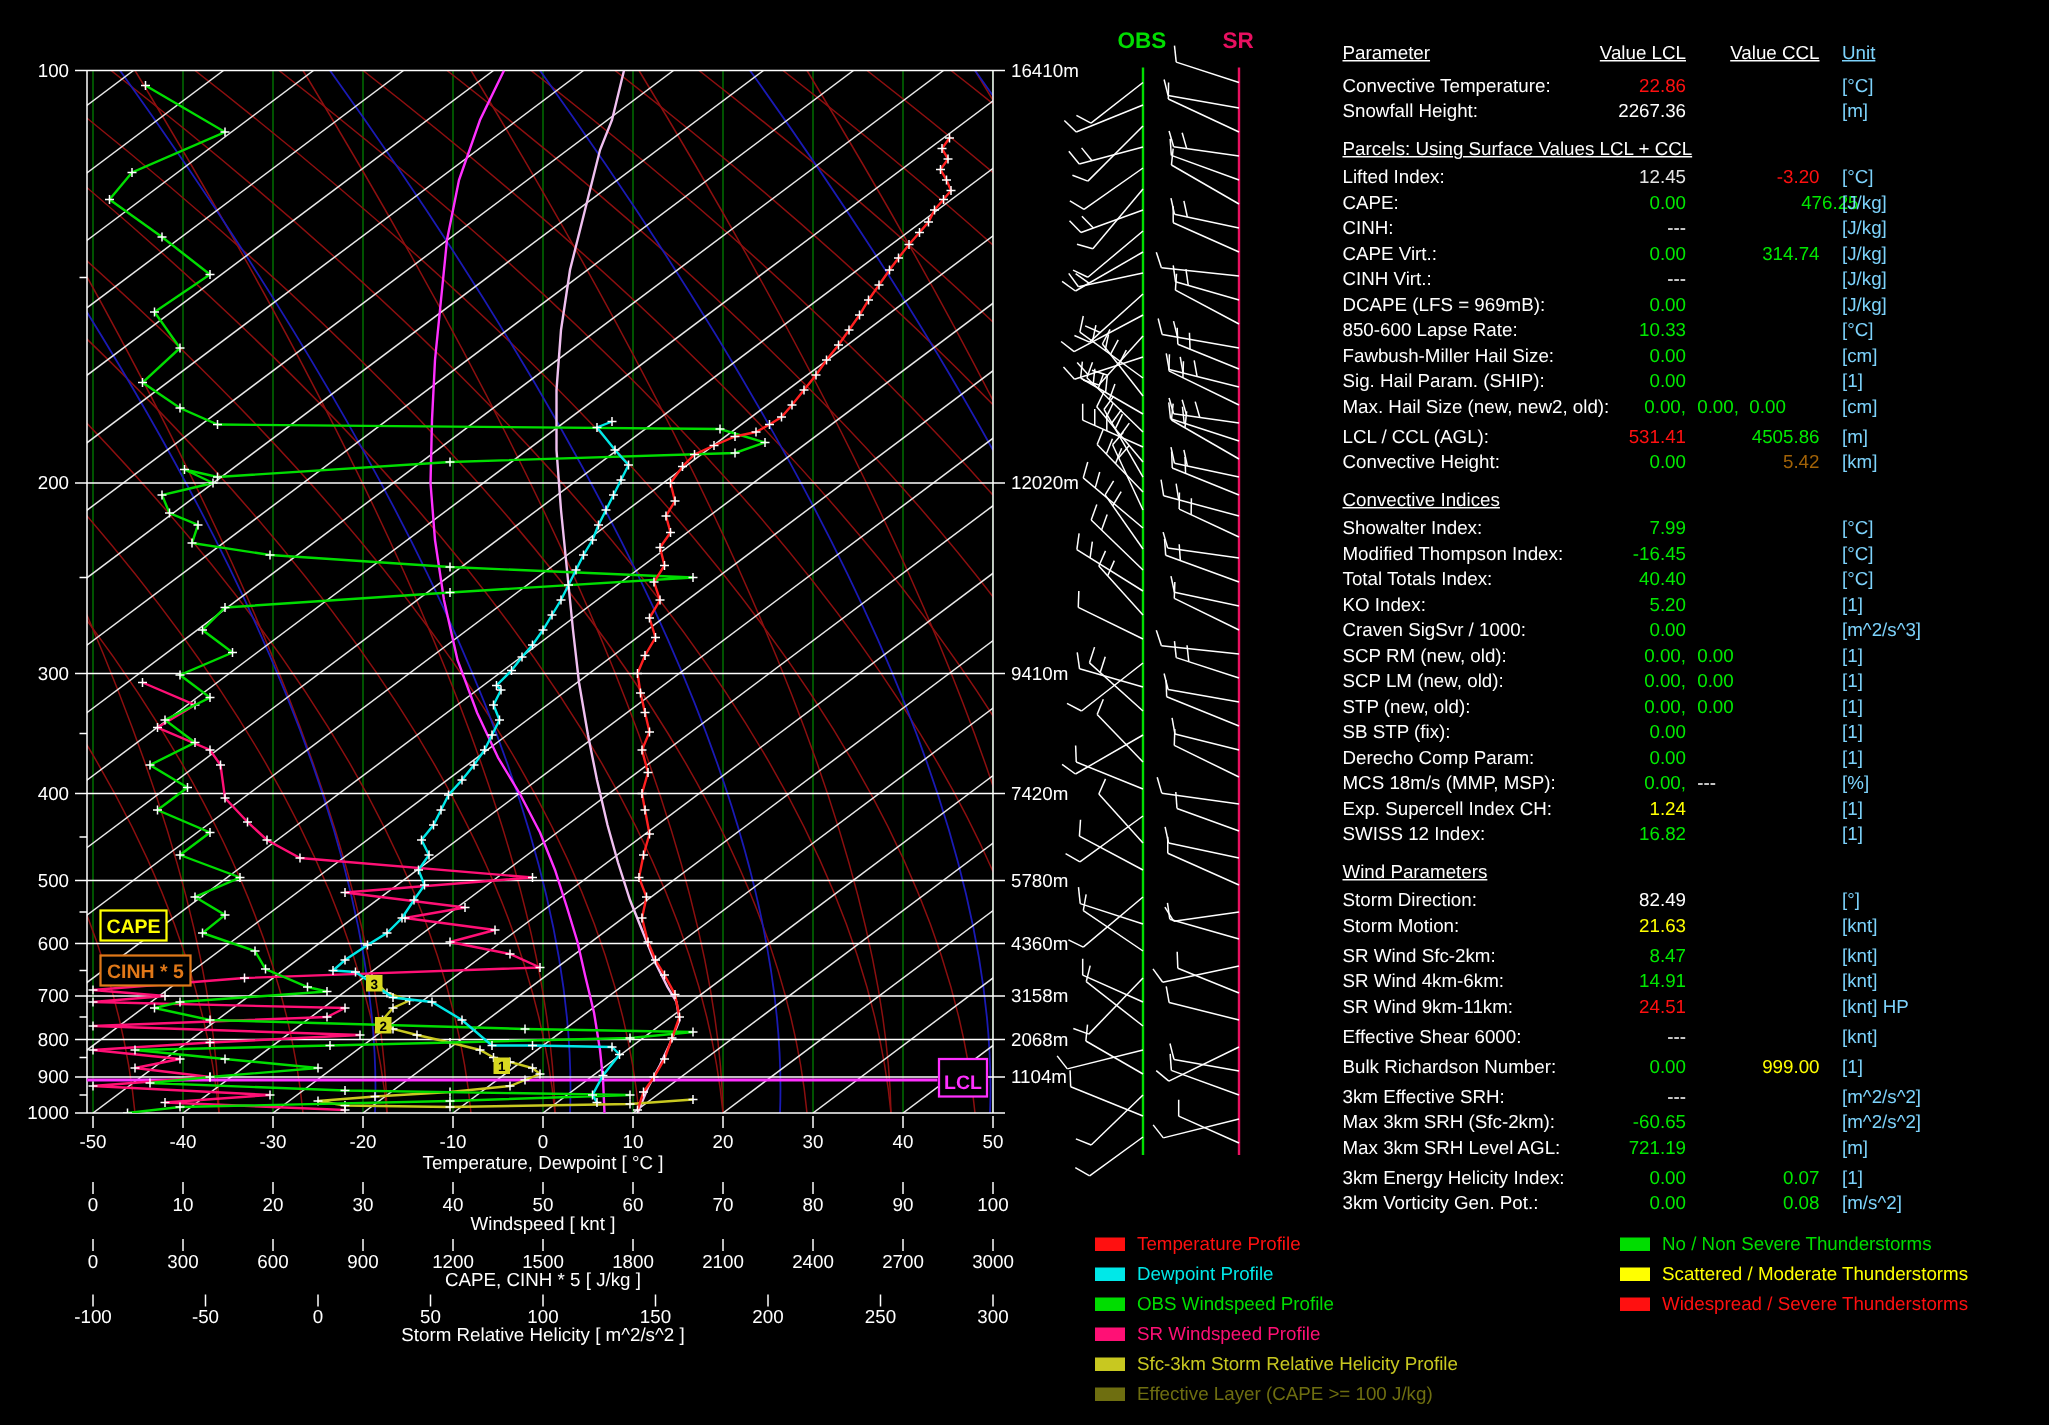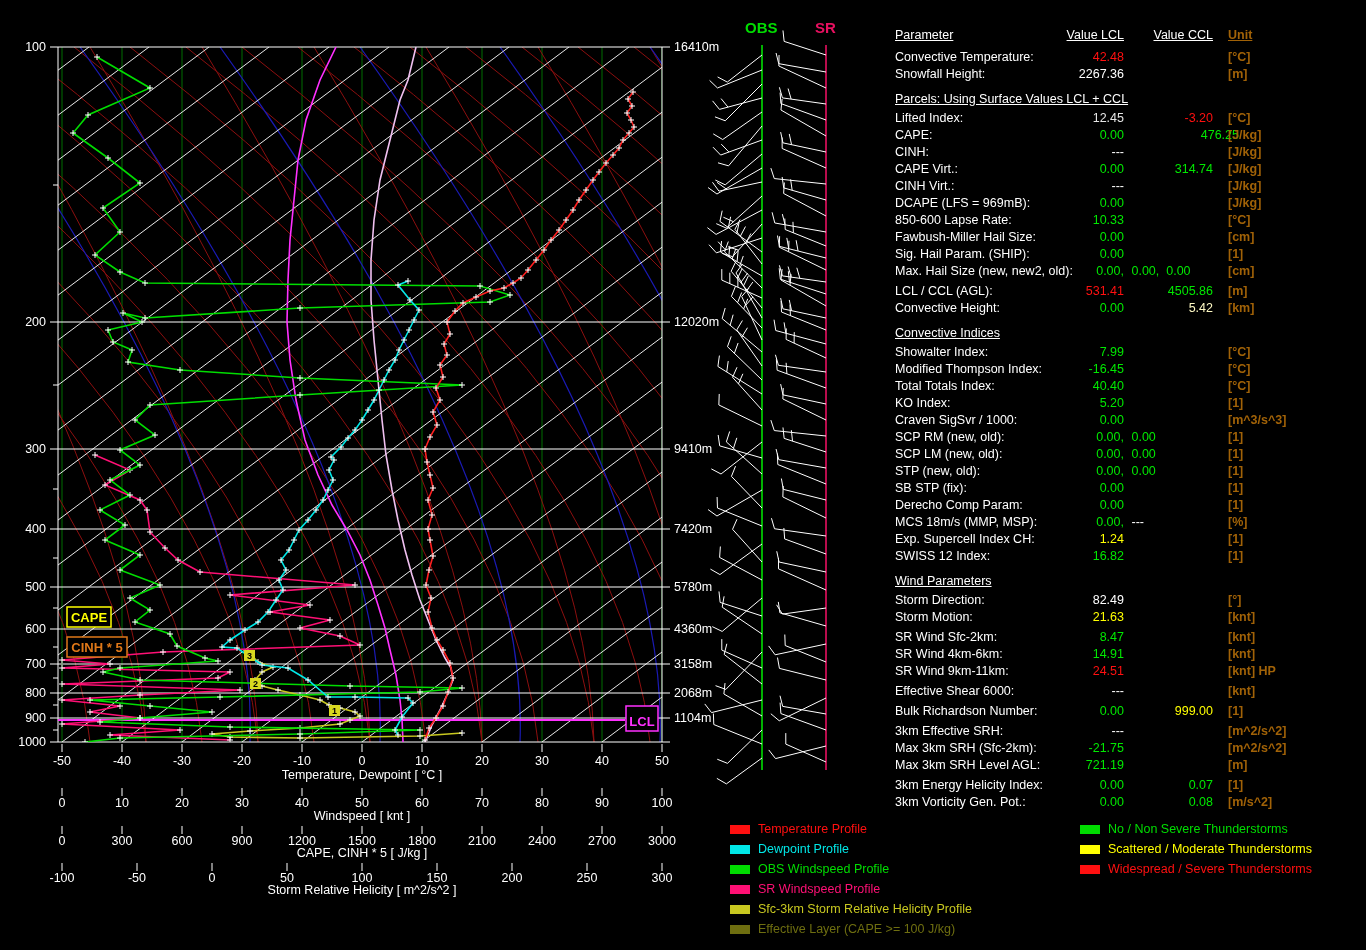--- a/index.html
+++ b/index.html
@@ -10,21 +10,21 @@
   #obs-label{left:745px;color:#00dd00;}
   #sr-label{left:815px;color:#e81060;}
   #param-table{position:absolute;left:0;top:0;width:1172px;height:820px;}
   .trow{position:absolute;font-size:12.5px;white-space:pre;}
   .tlabel{position:absolute;left:895px;color:#fff;}
   .tsec{position:absolute;left:895px;color:#fff;text-decoration:underline;}
   .thdr{color:#fff;text-decoration:underline;}
   .v1{position:absolute;left:994px;width:130px;text-align:right;}
   .v1b{position:absolute;left:1128px;text-align:left;}
   .v2{position:absolute;left:1100px;width:113px;text-align:right;}
-  .unit{position:absolute;left:1228px;color:#a16207;font-weight:bold;}
+  .unit{position:absolute;left:1228px;color:#7dd3fc;}
   .legend-item{position:absolute;font-size:12.5px;white-space:pre;}
   .swatch{position:absolute;width:20px;height:9px;top:3px;}
   .legend-text{position:absolute;left:28px;top:0;}
 </style>
 </head>
 <body>
 
 <div class="screen">
   <svg id="chart" width="1366" height="950" style="position:absolute;left:0;top:0;">
       <defs>
@@ -1022,59 +1022,59 @@
         <line x1="826" y1="746" x2="775.5446222336482" y2="758.5799385711828" stroke="#ffffff" stroke-width="1"></line>
         <line x1="775.5446222336482" y1="758.5799385711828" x2="768.7557390249564" y2="749.9248207338138" stroke="#ffffff" stroke-width="1"></line>
         <line x1="826" y1="762" x2="785.8039998637256" y2="744.1035877046648" stroke="#ffffff" stroke-width="1"></line>
         <line x1="785.8039998637256" y1="744.1035877046648" x2="785.7829095071684" y2="733.103607923008" stroke="#ffffff" stroke-width="1"></line>
       </g>
     </svg>
   <div id="obs-label" class="col-label">OBS</div>
   <div id="sr-label" class="col-label">SR</div>
   <div id="param-table">
       <div class="trow" style="top: 28px;"><span class="tlabel thdr">Parameter</span><span class="v1 thdr">Value LCL</span><span class="v2 thdr">Value CCL</span><span class="unit thdr">Unit</span></div>
-      <div class="trow" style="top: 50px;"><span class="tlabel">Convective Temperature:</span><span class="v1" style="color: rgb(255, 16, 16);">42.48</span><span class="unit">[°C]</span></div>
+      <div class="trow" style="top: 50px;"><span class="tlabel">Convective Temperature:</span><span class="v1" style="color: rgb(255, 16, 16);">22.86</span><span class="unit">[°C]</span></div>
       <div class="trow" style="top: 67px;"><span class="tlabel">Snowfall Height:</span><span class="v1" style="color: rgb(255, 255, 255);">2267.36</span><span class="unit">[m]</span></div>
       <div class="trow" style="top: 92px;"><span class="tsec">Parcels: Using Surface Values LCL + CCL</span></div>
       <div class="trow" style="top: 111px;"><span class="tlabel">Lifted Index:</span><span class="v1" style="color: #e5e5e5;">12.45</span><span class="v2" style="color: rgb(255, 16, 16);">-3.20</span><span class="unit">[°C]</span></div>
       <div class="trow" style="top: 128px;"><span class="tlabel">CAPE:</span><span class="v1" style="color: rgb(0, 232, 0);">0.00</span><span class="v2" style="color: rgb(0, 232, 0); padding-left: 26px;">476.25</span><span class="unit">[J/kg]</span></div>
       <div class="trow" style="top: 145px;"><span class="tlabel">CINH:</span><span class="v1" style="color: rgb(255, 255, 255);">---</span><span class="unit">[J/kg]</span></div>
       <div class="trow" style="top: 162px;"><span class="tlabel">CAPE Virt.:</span><span class="v1" style="color: rgb(0, 232, 0);">0.00</span><span class="v2" style="color: rgb(0, 232, 0);">314.74</span><span class="unit">[J/kg]</span></div>
       <div class="trow" style="top: 179px;"><span class="tlabel">CINH Virt.:</span><span class="v1" style="color: rgb(255, 255, 255);">---</span><span class="unit">[J/kg]</span></div>
       <div class="trow" style="top: 196px;"><span class="tlabel">DCAPE (LFS = 969mB):</span><span class="v1" style="color: rgb(0, 232, 0);">0.00</span><span class="unit">[J/kg]</span></div>
       <div class="trow" style="top: 213px;"><span class="tlabel">850-600 Lapse Rate:</span><span class="v1" style="color: rgb(0, 232, 0);">10.33</span><span class="unit">[°C]</span></div>
       <div class="trow" style="top: 230px;"><span class="tlabel">Fawbush-Miller Hail Size:</span><span class="v1" style="color: rgb(0, 232, 0);">0.00</span><span class="unit">[cm]</span></div>
       <div class="trow" style="top: 247px;"><span class="tlabel">Sig. Hail Param. (SHIP):</span><span class="v1" style="color: rgb(0, 232, 0);">0.00</span><span class="unit">[1]</span></div>
       <div class="trow" style="top: 264px;"><span class="tlabel">Max. Hail Size (new, new2, old):</span><span class="v1" style="color: rgb(0, 232, 0);">0.00,</span><span class="v1b" style="color: rgb(0, 232, 0);"> 0.00,  0.00</span><span class="unit">[cm]</span></div>
       <div class="trow" style="top: 284px;"><span class="tlabel">LCL / CCL (AGL):</span><span class="v1" style="color: rgb(255, 16, 16);">531.41</span><span class="v2" style="color: rgb(0, 232, 0);">4505.86</span><span class="unit">[m]</span></div>
-      <div class="trow" style="top: 301px;"><span class="tlabel">Convective Height:</span><span class="v1" style="color: rgb(0, 232, 0);">0.00</span><span class="v2" style="color: #fef9c3;">5.42</span><span class="unit">[km]</span></div>
+      <div class="trow" style="top: 301px;"><span class="tlabel">Convective Height:</span><span class="v1" style="color: rgb(0, 232, 0);">0.00</span><span class="v2" style="color: #a16207;">5.42</span><span class="unit">[km]</span></div>
       <div class="trow" style="top: 326px;"><span class="tsec">Convective Indices</span></div>
       <div class="trow" style="top: 345px;"><span class="tlabel">Showalter Index:</span><span class="v1" style="color: rgb(0, 232, 0);">7.99</span><span class="unit">[°C]</span></div>
       <div class="trow" style="top: 362px;"><span class="tlabel">Modified Thompson Index:</span><span class="v1" style="color: rgb(0, 232, 0);">-16.45</span><span class="unit">[°C]</span></div>
       <div class="trow" style="top: 379px;"><span class="tlabel">Total Totals Index:</span><span class="v1" style="color: rgb(0, 232, 0);">40.40</span><span class="unit">[°C]</span></div>
       <div class="trow" style="top: 396px;"><span class="tlabel">KO Index:</span><span class="v1" style="color: rgb(0, 232, 0);">5.20</span><span class="unit">[1]</span></div>
-      <div class="trow" style="top: 413px;"><span class="tlabel">Craven SigSvr / 1000:</span><span class="v1" style="color: rgb(0, 232, 0);">0.00</span><span class="unit">[m^3/s^3]</span></div>
+      <div class="trow" style="top: 413px;"><span class="tlabel">Craven SigSvr / 1000:</span><span class="v1" style="color: rgb(0, 232, 0);">0.00</span><span class="unit">[m^2/s^3]</span></div>
       <div class="trow" style="top: 430px;"><span class="tlabel">SCP RM (new, old):</span><span class="v1" style="color: rgb(0, 232, 0);">0.00,</span><span class="v1b" style="color: rgb(0, 232, 0);"> 0.00</span><span class="unit">[1]</span></div>
       <div class="trow" style="top: 447px;"><span class="tlabel">SCP LM (new, old):</span><span class="v1" style="color: rgb(0, 232, 0);">0.00,</span><span class="v1b" style="color: rgb(0, 232, 0);"> 0.00</span><span class="unit">[1]</span></div>
       <div class="trow" style="top: 464px;"><span class="tlabel">STP (new, old):</span><span class="v1" style="color: rgb(0, 232, 0);">0.00,</span><span class="v1b" style="color: rgb(0, 232, 0);"> 0.00</span><span class="unit">[1]</span></div>
       <div class="trow" style="top: 481px;"><span class="tlabel">SB STP (fix):</span><span class="v1" style="color: rgb(0, 232, 0);">0.00</span><span class="unit">[1]</span></div>
       <div class="trow" style="top: 498px;"><span class="tlabel">Derecho Comp Param:</span><span class="v1" style="color: rgb(0, 232, 0);">0.00</span><span class="unit">[1]</span></div>
       <div class="trow" style="top: 515px;"><span class="tlabel">MCS 18m/s (MMP, MSP):</span><span class="v1" style="color: rgb(0, 232, 0);">0.00,</span><span class="v1b" style="color: rgb(255, 255, 255);"> ---</span><span class="unit">[%]</span></div>
       <div class="trow" style="top: 532px;"><span class="tlabel">Exp. Supercell Index CH:</span><span class="v1" style="color: rgb(255, 255, 0);">1.24</span><span class="unit">[1]</span></div>
       <div class="trow" style="top: 549px;"><span class="tlabel">SWISS 12 Index:</span><span class="v1" style="color: rgb(0, 232, 0);">16.82</span><span class="unit">[1]</span></div>
       <div class="trow" style="top: 574px;"><span class="tsec">Wind Parameters</span></div>
       <div class="trow" style="top: 593px;"><span class="tlabel">Storm Direction:</span><span class="v1" style="color: rgb(255, 255, 255);">82.49</span><span class="unit">[°]</span></div>
       <div class="trow" style="top: 610px;"><span class="tlabel">Storm Motion:</span><span class="v1" style="color: rgb(255, 255, 0);">21.63</span><span class="unit">[knt]</span></div>
       <div class="trow" style="top: 630px;"><span class="tlabel">SR Wind Sfc-2km:</span><span class="v1" style="color: rgb(0, 232, 0);">8.47</span><span class="unit">[knt]</span></div>
       <div class="trow" style="top: 647px;"><span class="tlabel">SR Wind 4km-6km:</span><span class="v1" style="color: rgb(0, 232, 0);">14.91</span><span class="unit">[knt]</span></div>
       <div class="trow" style="top: 664px;"><span class="tlabel">SR Wind 9km-11km:</span><span class="v1" style="color: rgb(255, 16, 16);">24.51</span><span class="unit">[knt] HP</span></div>
       <div class="trow" style="top: 684px;"><span class="tlabel">Effective Shear 6000:</span><span class="v1" style="color: rgb(255, 255, 255);">---</span><span class="unit">[knt]</span></div>
       <div class="trow" style="top: 704px;"><span class="tlabel">Bulk Richardson Number:</span><span class="v1" style="color: rgb(0, 232, 0);">0.00</span><span class="v2" style="color: rgb(255, 255, 0);">999.00</span><span class="unit">[1]</span></div>
       <div class="trow" style="top: 724px;"><span class="tlabel">3km Effective SRH:</span><span class="v1" style="color: rgb(255, 255, 255);">---</span><span class="unit">[m^2/s^2]</span></div>
-      <div class="trow" style="top: 741px;"><span class="tlabel">Max 3km SRH (Sfc-2km):</span><span class="v1" style="color: rgb(0, 232, 0);">-21.75</span><span class="unit">[m^2/s^2]</span></div>
+      <div class="trow" style="top: 741px;"><span class="tlabel">Max 3km SRH (Sfc-2km):</span><span class="v1" style="color: rgb(0, 232, 0);">-60.65</span><span class="unit">[m^2/s^2]</span></div>
       <div class="trow" style="top: 758px;"><span class="tlabel">Max 3km SRH Level AGL:</span><span class="v1" style="color: rgb(0, 232, 0);">721.19</span><span class="unit">[m]</span></div>
       <div class="trow" style="top: 778px;"><span class="tlabel">3km Energy Helicity Index:</span><span class="v1" style="color: rgb(0, 232, 0);">0.00</span><span class="v2" style="color: rgb(0, 232, 0);">0.07</span><span class="unit">[1]</span></div>
       <div class="trow" style="top: 795px;"><span class="tlabel">3km Vorticity Gen. Pot.:</span><span class="v1" style="color: rgb(0, 232, 0);">0.00</span><span class="v2" style="color: rgb(0, 232, 0);">0.08</span><span class="unit">[m/s^2]</span></div>
     </div>
   <div id="legend-left">
       <div class="legend-item" style="left: 730px; top: 822px; color: rgb(255, 16, 16);"><span class="swatch" style="background: rgb(255, 16, 16);"></span><span class="legend-text">Temperature Profile</span></div>
       <div class="legend-item" style="left: 730px; top: 842px; color: rgb(0, 232, 232);"><span class="swatch" style="background: rgb(0, 232, 232);"></span><span class="legend-text">Dewpoint Profile</span></div>
       <div class="legend-item" style="left: 730px; top: 862px; color: rgb(0, 221, 0);"><span class="swatch" style="background: rgb(0, 221, 0);"></span><span class="legend-text">OBS Windspeed Profile</span></div>
       <div class="legend-item" style="left: 730px; top: 882px; color: rgb(255, 16, 117);"><span class="swatch" style="background: rgb(255, 16, 117);"></span><span class="legend-text">SR Windspeed Profile</span></div>
       <div class="legend-item" style="left: 730px; top: 902px; color: rgb(200, 200, 32);"><span class="swatch" style="background: rgb(200, 200, 32);"></span><span class="legend-text">Sfc-3km Storm Relative Helicity Profile</span></div>

